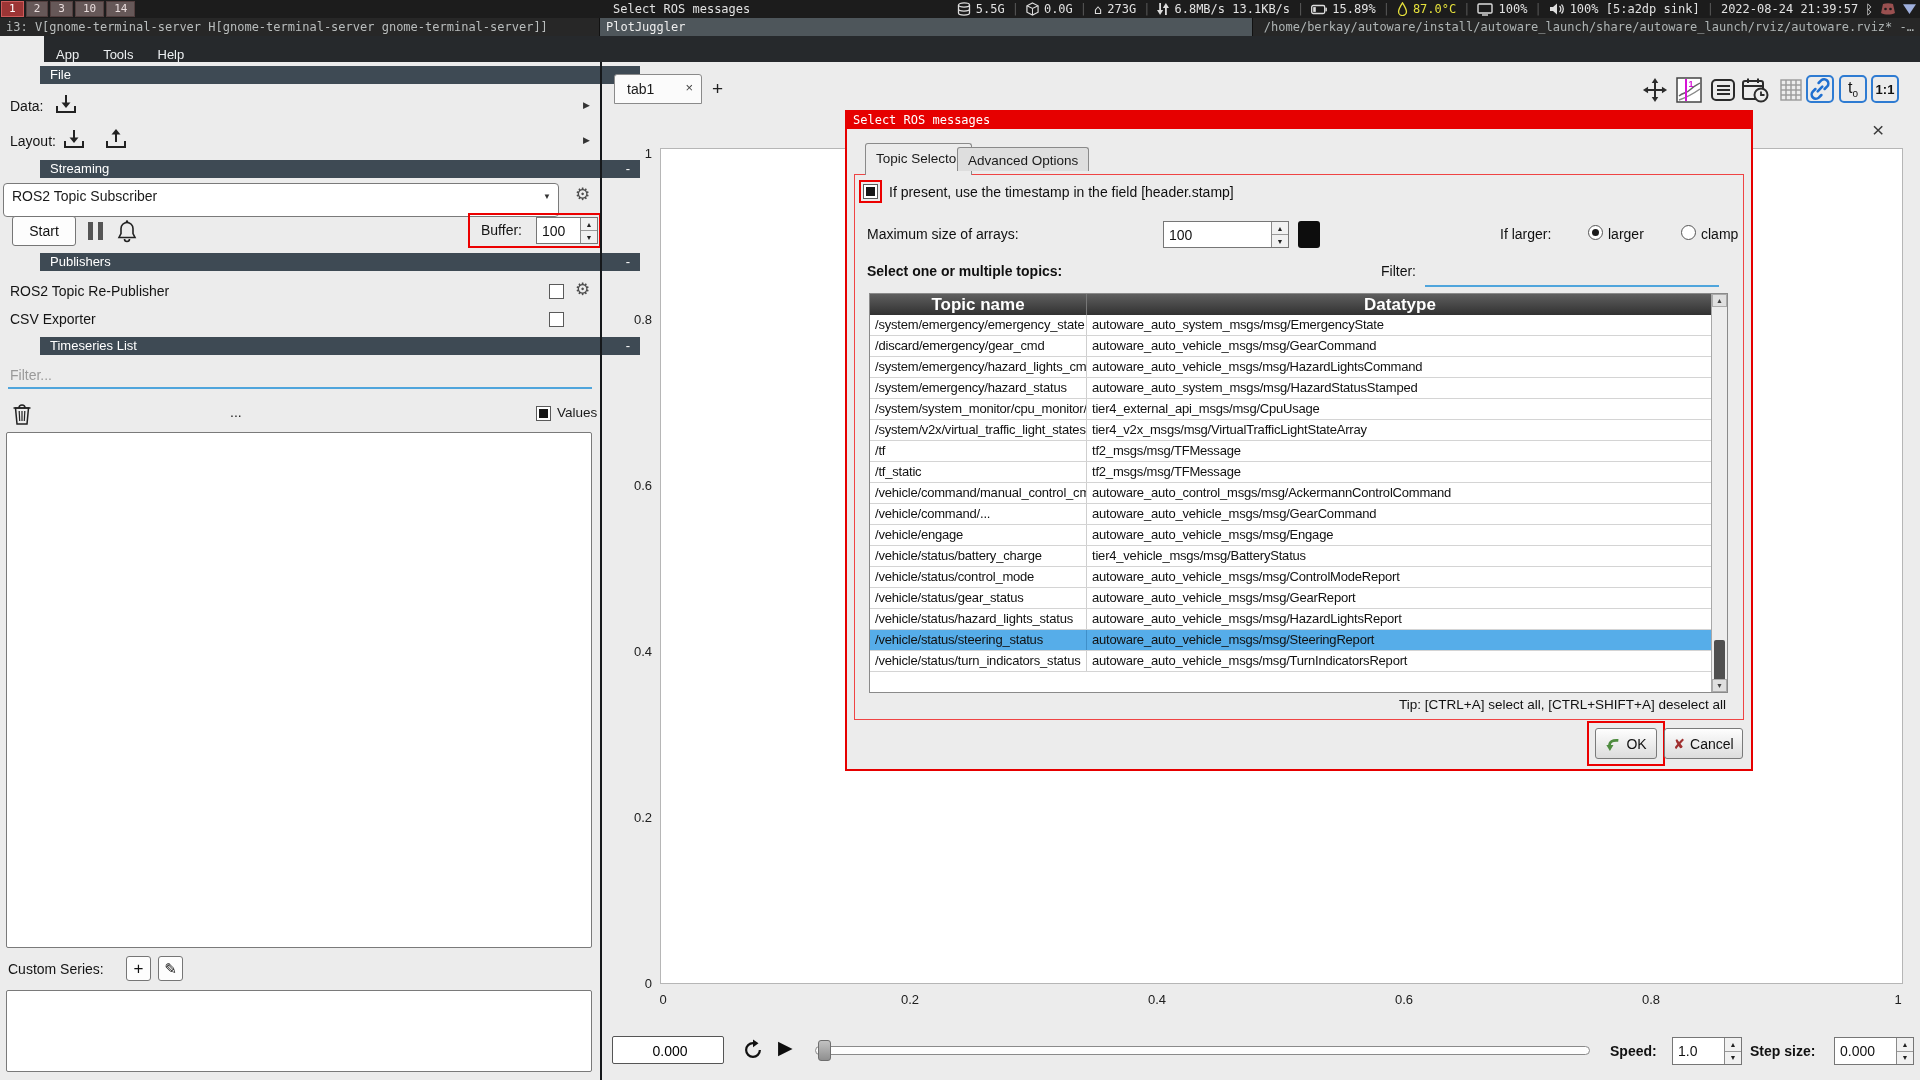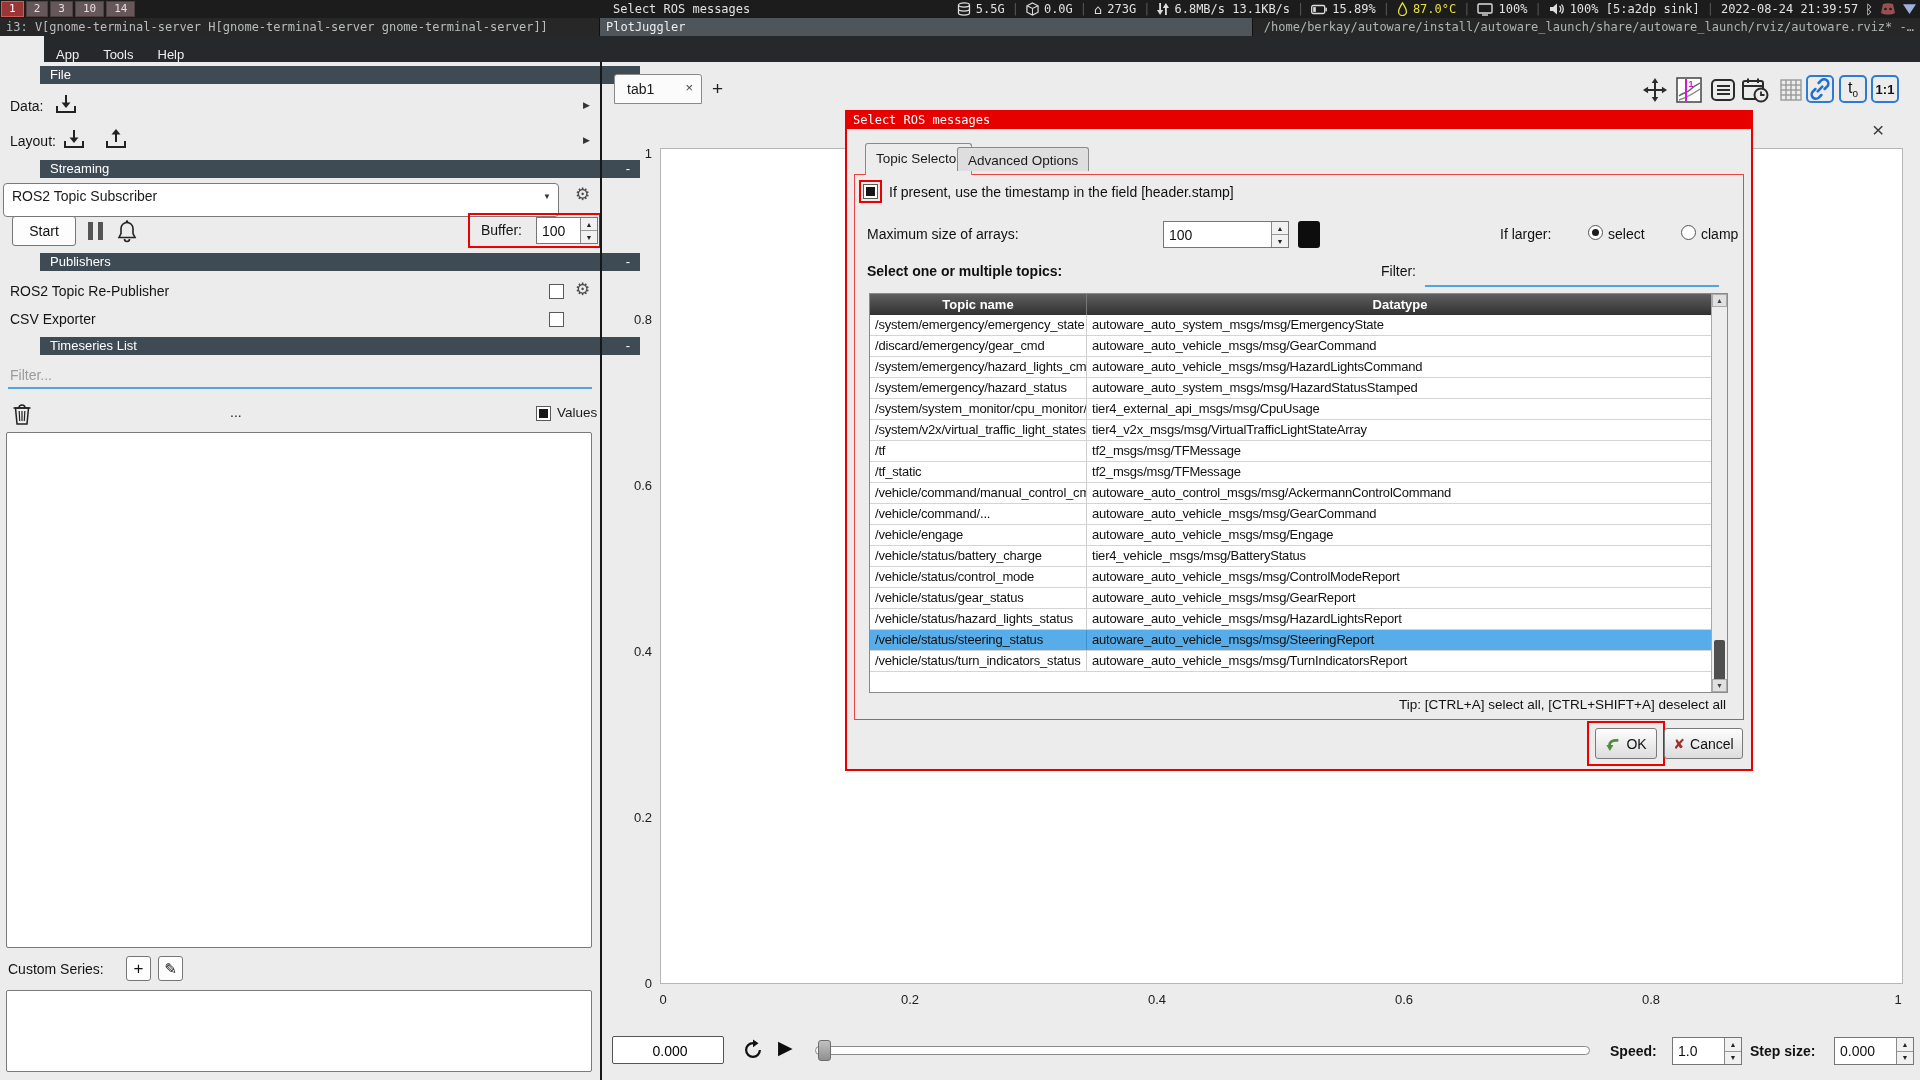--- a/index.html
+++ b/index.html
@@ -95,21 +95,21 @@
   .dlabel{position:absolute;font-size:14px;color:#101010;}
   .radio{position:absolute;width:15px;height:15px;border:1px solid #555;border-radius:50%;
          background:#fff;box-sizing:border-box;}
   .radio.on::after{content:'';display:block;width:7px;height:7px;margin:3px;border-radius:50%;background:#1c1c1c;}
   #dlg-filter-input{position:absolute;left:570px;top:86px;width:290px;height:22px;border:none;outline:none;
                     background:transparent;border-bottom:2px solid #4fa5dc;font-size:14px;}
   
   #topictable{position:absolute;left:14px;top:118px;width:859px;height:400px;border:1px solid #8a8a8a;
               background:#fff;box-sizing:border-box;}
   .thead{height:21px;background:linear-gradient(#5f5f5f,#313131);color:#fff;display:flex;}
-  .th{font-size:13px;font-weight:bold;line-height:21px;text-align:center;border-right:1px solid #777;box-sizing:border-box;}
+  .th{font-size:17px;font-weight:bold;line-height:21px;text-align:center;border-right:1px solid #777;box-sizing:border-box;}
   .trow{height:21px;display:flex;background:#fff;border-bottom:1px solid #d4d4d4;box-sizing:border-box;}
   .td{font-size:13px;line-height:20px;padding-left:5px;white-space:nowrap;overflow:hidden;
       box-sizing:border-box;letter-spacing:-0.2px;color:#111;}
   .c1{width:217px;border-right:1px solid #cfcfcf;}
   .c2{flex:1;}
   .trow.sel{background:#56ade9;}
   .trow.sel .c1{border-right-color:#3f8fc9;}
   #tscroll{position:absolute;right:0;top:0;width:16px;height:398px;background:#ededed;
            border-left:1px solid #a8a8a8;box-sizing:border-box;}
   .sarr{position:absolute;left:0;width:15px;height:13px;background:#e0e0e0;border:1px solid #aaa;
@@ -453,21 +453,21 @@
       <div class="spin" style="left:308px;top:46px;width:126px;height:27px;">
         <input value="100" style="">
         <div class="spin-btns">
             <div class="sb">▲</div>
             <div class="sb">▼</div>
           </div>
       </div>
       <div style="position:absolute;left:443px;top:46px;width:22px;height:27px;background:#0d0d0d;border-radius:3px;"></div>
       <span class="dlabel" style="left:645px;top:51px;">If larger:</span>
       <div class="radio on" style="left:733px;top:50px;"></div>
-      <span class="dlabel" style="left:753px;top:51px;">select</span>
+      <span class="dlabel" style="left:753px;top:51px;">larger</span>
       <div class="radio" style="left:826px;top:50px;"></div>
       <span class="dlabel" style="left:846px;top:51px;">clamp</span>
 
       <span class="dlabel" style="left:12px;top:88px;font-weight:bold;">Select one or multiple topics:</span>
       <span class="dlabel" style="left:526px;top:88px;">Filter:</span>
       <input id="dlg-filter-input" style="">
 
       <div id="topictable">
         <div class="thead">
           <div class="th" style="width:217px;">Topic name</div>

